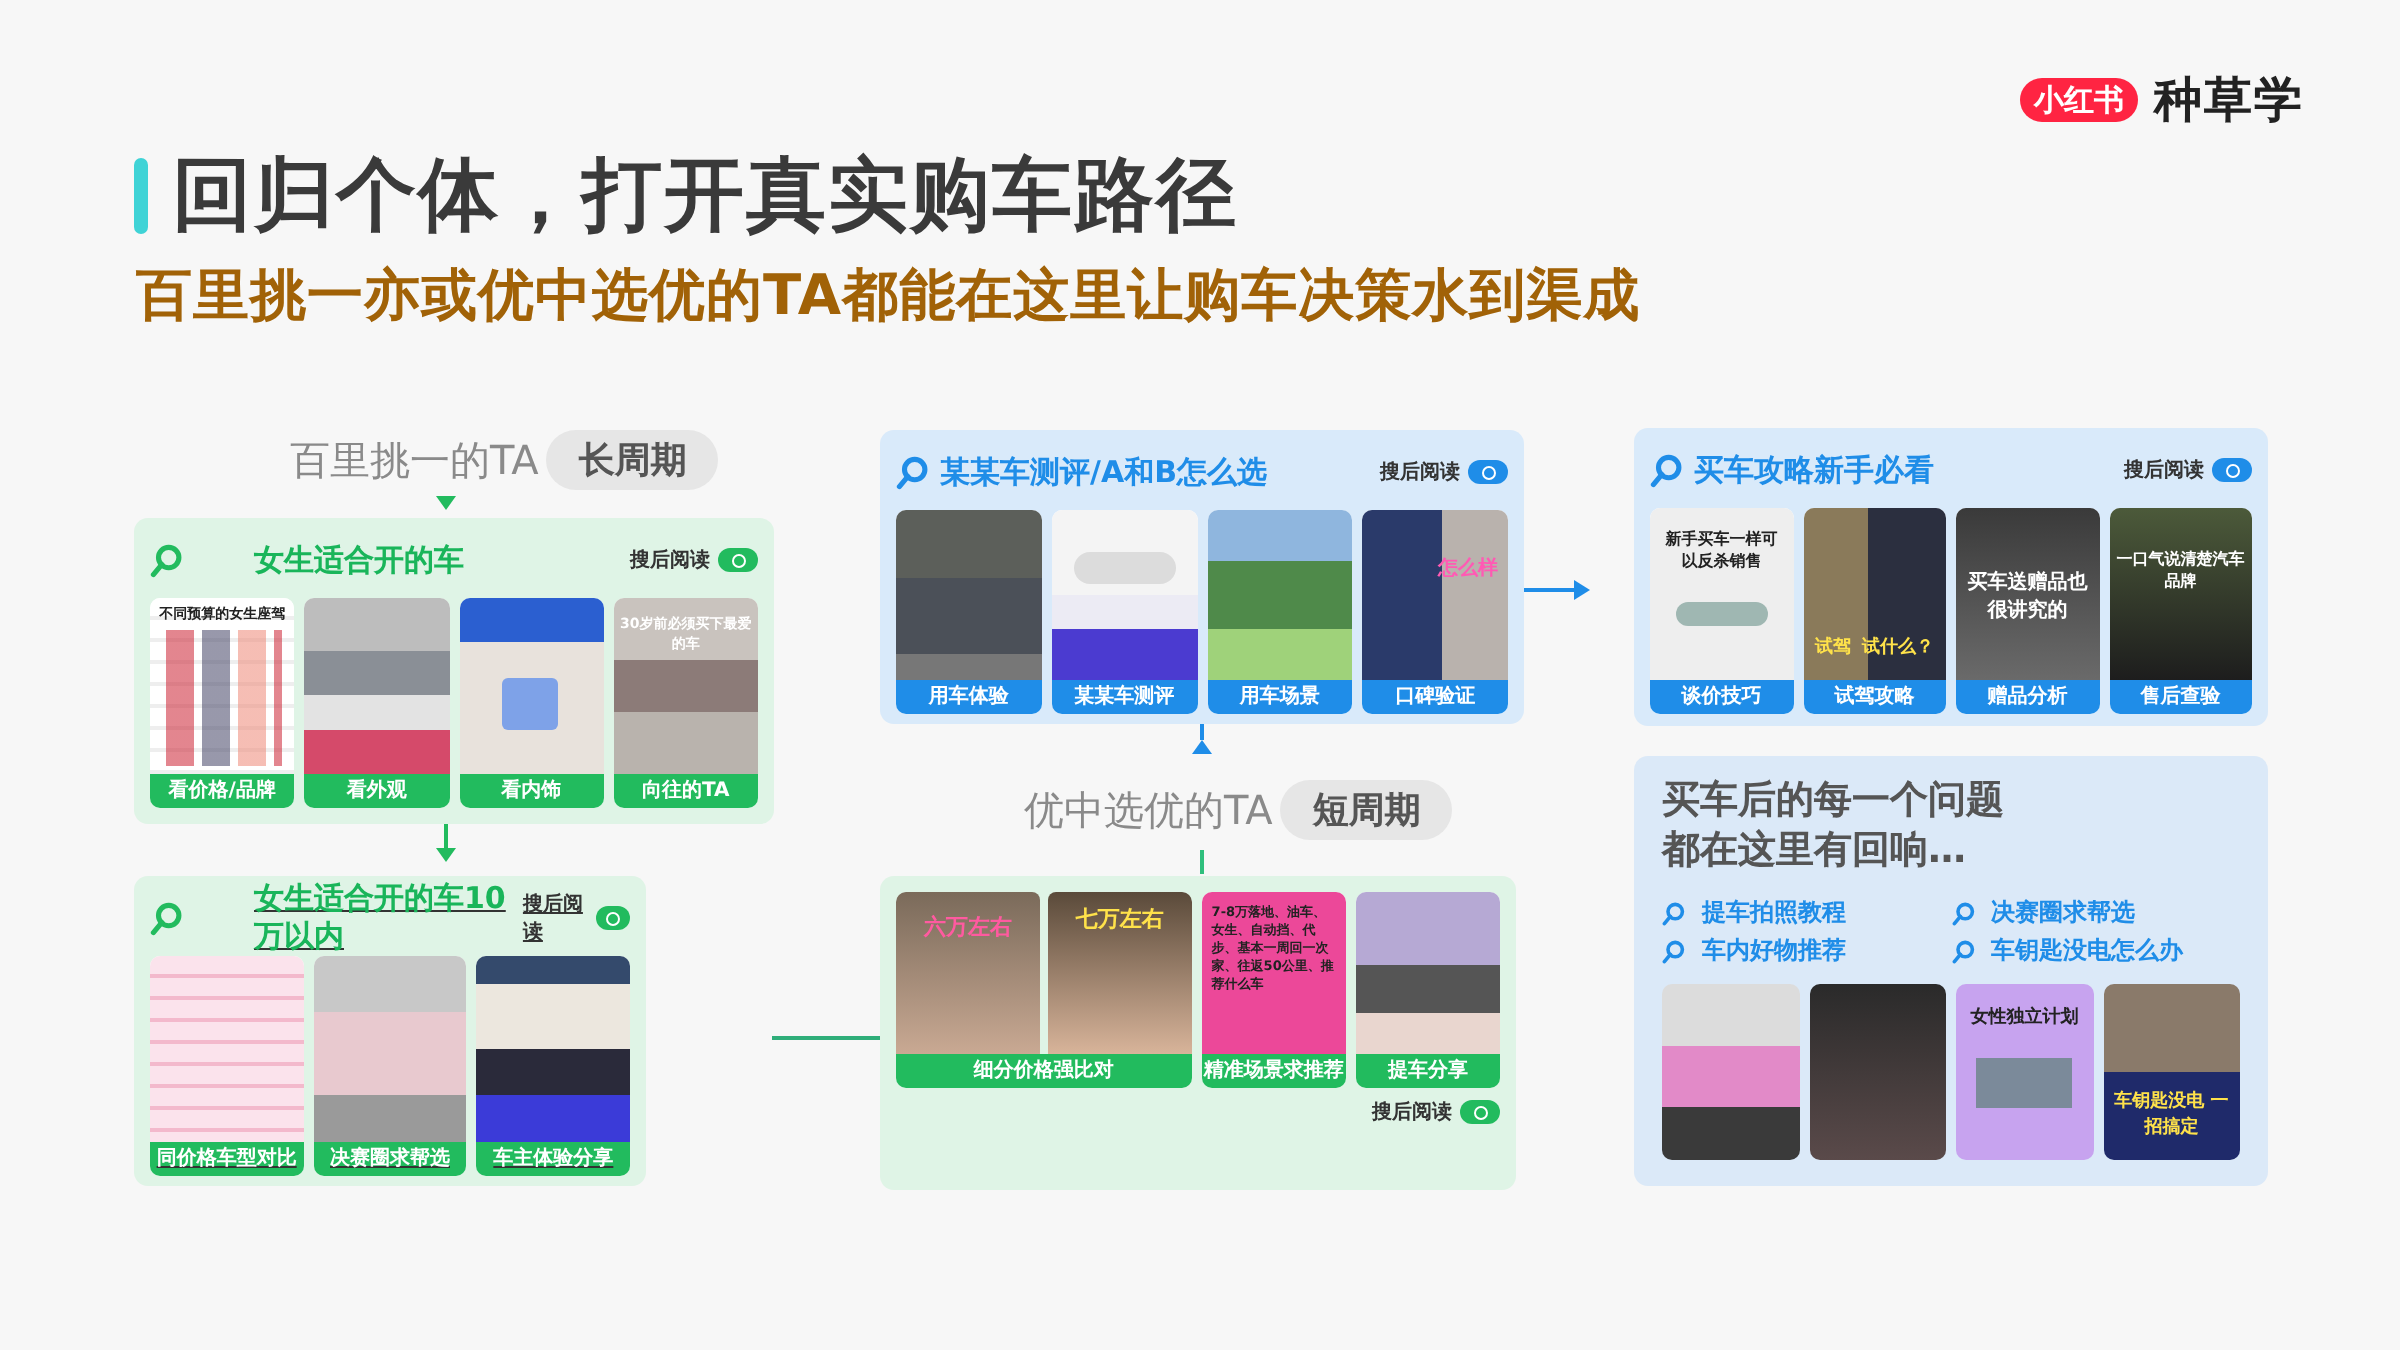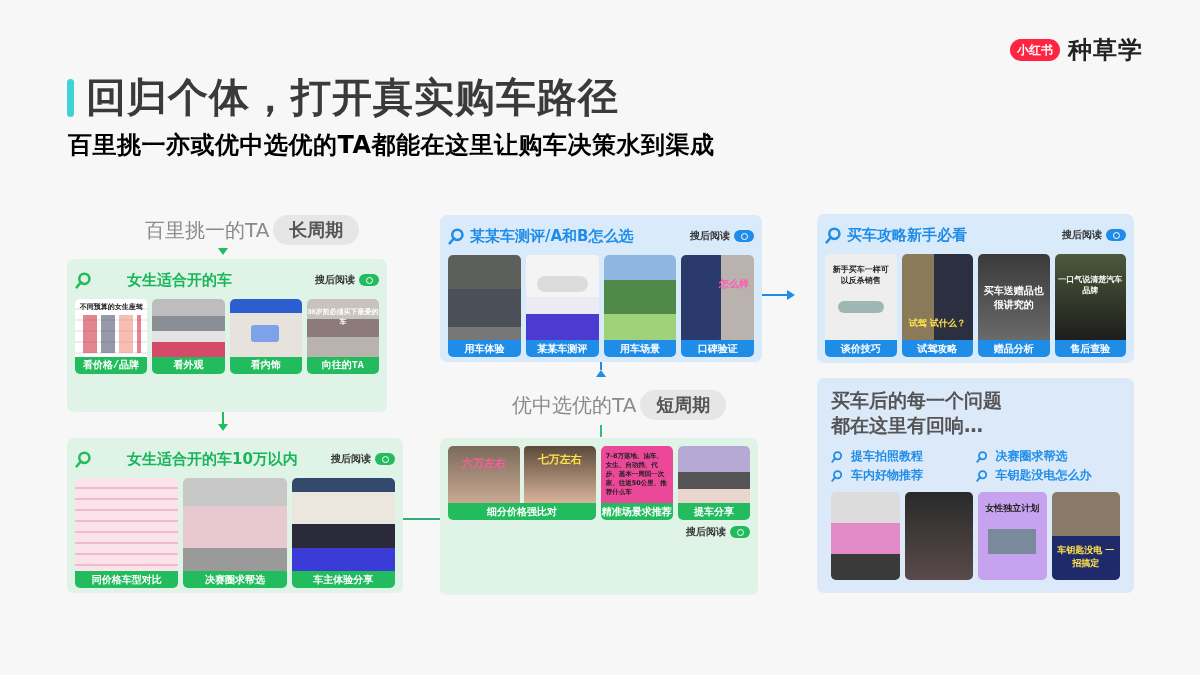--- a/index.html
+++ b/index.html
@@ -1,25 +1,25 @@
 <!DOCTYPE html>
 <html><head>
 <meta charset="utf-8">
 <style>
   * { box-sizing: border-box; margin: 0; padding: 0; }
   html, body { width: 1200px; height: 675px; overflow: hidden; }
   body { background: #f7f7f7; font-family: "DejaVu Sans", "Liberation Sans", sans-serif; position: relative; color: #333; }
 
   .logo { position: absolute; left: 1010px; top: 34px; display: flex; align-items: center; gap: 8px; }
-  .logo-badge { background: #ff2442; color: #fff; font-size: 12px; font-weight: bold; border-radius: 11px; padding: 3px 7px; height: 22px; line-height: 16px; }
+  .logo-badge { background: #ff2442; color: #fff; font-size: 15px; font-weight: bold; border-radius: 11px; padding: 3px 7px; height: 22px; line-height: 16px; }
   .logo-text { font-size: 24px; font-weight: bold; color: #222; letter-spacing: 1px; }
 
   .title-bar { position: absolute; left: 67px; top: 79px; width: 7px; height: 38px; background: #3fd3d6; border-radius: 4px; }
   .title { position: absolute; left: 86px; top: 70px; font-size: 40px; font-weight: bold; color: #3a3a3a; letter-spacing: 1px; text-align: center; }
-  .subtitle { position: absolute; left: 68px; top: 129px; font-size: 24px; font-weight: bold; color: #000000; letter-spacing: 0.5px; }
+  .subtitle { position: absolute; left: 68px; top: 129px; font-size: 28px; font-weight: bold; color: #a16207; letter-spacing: 0.5px; }
 
   .ta-label { position: absolute; display: flex; align-items: center; font-size: 20px; color: #8a8a8a; }
   .ta-pill { background: #e6e6e6; color: #555; font-weight: bold; border-radius: 16px; padding: 3px 16px; margin-left: 4px; font-size: 18px; }
 
   .panel { position: absolute; border-radius: 7px; padding: 8px; }
   .panel.green { background: #dff4e6; }
   .panel.blue { background: #d9eafa; }
   .panel-head { display: flex; align-items: center; justify-content: space-between; height: 26px; margin-bottom: 6px; }
   .panel-title { display: flex; align-items: center; font-size: 15px; font-weight: bold; }
   .green .panel-title { color: #19b55a; gap: 30px; }
@@ -91,21 +91,21 @@
           <circle cx="11" cy="8" r="6" fill="none" stroke="#22bb5e" stroke-width="3"></circle>
           <line x1="7" y1="12" x2="2" y2="18" stroke="#22bb5e" stroke-width="3" stroke-linecap="round"></line>
         </svg>
       <span>女生适合开的车</span>
     </div>
     <div class="read-tag">
       <span>搜后阅读</span>
       <span class="eye"></span>
     </div>
   </div>
-  <div class="cards" style="height:75px;font-family:Liberation Mono, monospace;">
+  <div class="cards" style="height:105px;">
     <div class="card">
       <div class="thumb" style="background:repeating-linear-gradient(#fff 0 9px,#eee 9px 11px);">
         <div class="thumb-text" style="top:3px; color:#222; font-size:7px;">不同预算的女生座驾</div>
         <div style="position:absolute; left:8px; right:6px; top:16px; bottom:4px; background:repeating-linear-gradient(90deg,#c23 0 14px,transparent 14px 18px,#446 18px 32px,transparent 32px 36px,#e87 36px 50px,transparent 50px 54px); opacity:.55;"></div>
       </div>
       <div class="caption">看价格/品牌</div>
     </div>
     <div class="card">
       <div class="thumb" style="background:linear-gradient(#bdbdbd 0 30%,#8a8f96 30% 55%,#e3e3e3 55% 75%,#d54a6a 75% 100%);"></div>
       <div class="caption">看外观</div>
@@ -118,21 +118,21 @@
     </div>
     <div class="card">
       <div class="thumb" style="background:linear-gradient(#c9c3be 0 35%,#8c7b78 35% 65%,#b9b3ad 65% 100%);">
         <div class="thumb-text" style="top:8px; color:#fff; font-size:7px;">30岁前必须买下最爱的车</div>
       </div>
       <div class="caption">向往的TA</div>
     </div>
   </div>
 </div>
 
-<div class="panel green" style="left:67px; top:438px; width:336px; height:155px;">
+<div class="panel green" style="left:67px; top:438px; width:256px; height:155px;text-decoration:underline;">
   <div class="panel-head">
     <div class="panel-title">
       <svg class="search-ico" viewBox="0 0 20 20">
           <circle cx="11" cy="8" r="6" fill="none" stroke="#22bb5e" stroke-width="3"></circle>
           <line x1="7" y1="12" x2="2" y2="18" stroke="#22bb5e" stroke-width="3" stroke-linecap="round"></line>
         </svg>
       <span>女生适合开的车10万以内</span>
     </div>
     <div class="read-tag">
       <span>搜后阅读</span>
@@ -187,21 +187,21 @@
     <div class="card">
       <div class="thumb" style="background:linear-gradient(90deg,#2a3a6a 0 55%,#b9b2ad 55% 100%);">
         <div class="thumb-text" style="top:22px; left:45%; color:#ff5ab4; font-size:10px;">怎么样</div>
       </div>
       <div class="caption">口碑验证</div>
     </div>
   </div>
 </div>
 
 <div class="panel green" style="left:440px; top:438px; width:318px; height:157px;">
-  <div class="cards" style="height:74px;">
+  <div class="cards" style="height:98px;">
     <div class="card" style="flex:2.05;">
       <div class="thumb" style="display:flex; gap:4px; background:#dff4e6;">
         <div style="flex:1; position:relative; background:linear-gradient(#7a6a5a,#c9a993); border-radius:4px 4px 0 0;">
           <div class="thumb-text" style="top:10px; color:#ff5aa0; font-size:11px;">六万左右</div>
         </div>
         <div style="flex:1; position:relative; background:linear-gradient(#5a4a3a,#d8b49a); border-radius:4px 4px 0 0;">
           <div class="thumb-text" style="top:6px; color:#ffe24a; font-size:11px;">七万左右</div>
         </div>
       </div>
       <div class="caption">细分价格强比对</div>
@@ -239,21 +239,21 @@
   </div>
   <div class="cards" style="height:103px;">
     <div class="card">
       <div class="thumb" style="background:#eeeeee;">
         <div class="thumb-text" style="top:10px; color:#222; font-size:8px; padding:0 4px;">新手买车一样可以反杀销售</div>
         <div style="position:absolute; left:18%; top:55%; width:64%; height:14%; background:#9fb7b2; border-radius:6px;"></div>
       </div>
       <div class="caption">谈价技巧</div>
     </div>
     <div class="card">
-      <div class="thumb" style="background:linear-gradient(90deg,#8a7a5a 0 45%,#2b2f3f 45% 100%);">
+      <div class="thumb" style="background:linear-gradient(90deg,#8a7a5a 0 45%,#2b2f3f 45% 100%);font-family:Liberation Mono, monospace;">
         <div class="thumb-text" style="bottom:10px; color:#ffe24a; font-size:9px;">试驾 试什么？</div>
       </div>
       <div class="caption">试驾攻略</div>
     </div>
     <div class="card">
       <div class="thumb" style="background:linear-gradient(#3a3a3a,#6a6a6a);">
         <div class="thumb-text" style="top:30px; color:#fff; font-size:10px; padding:0 4px;">买车送赠品也很讲究的</div>
       </div>
       <div class="caption">赠品分析</div>
     </div>

